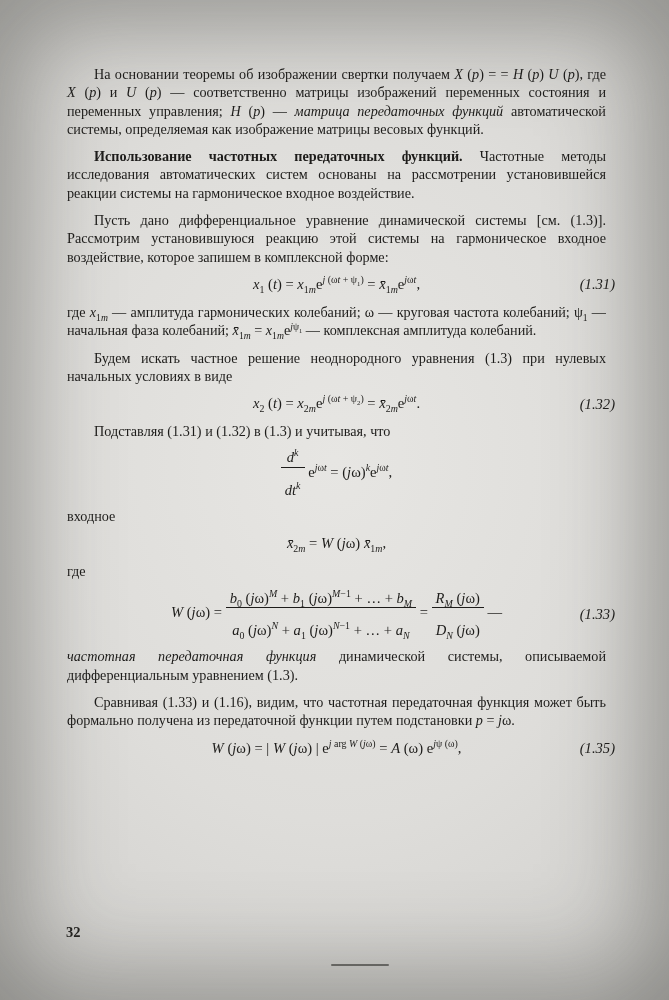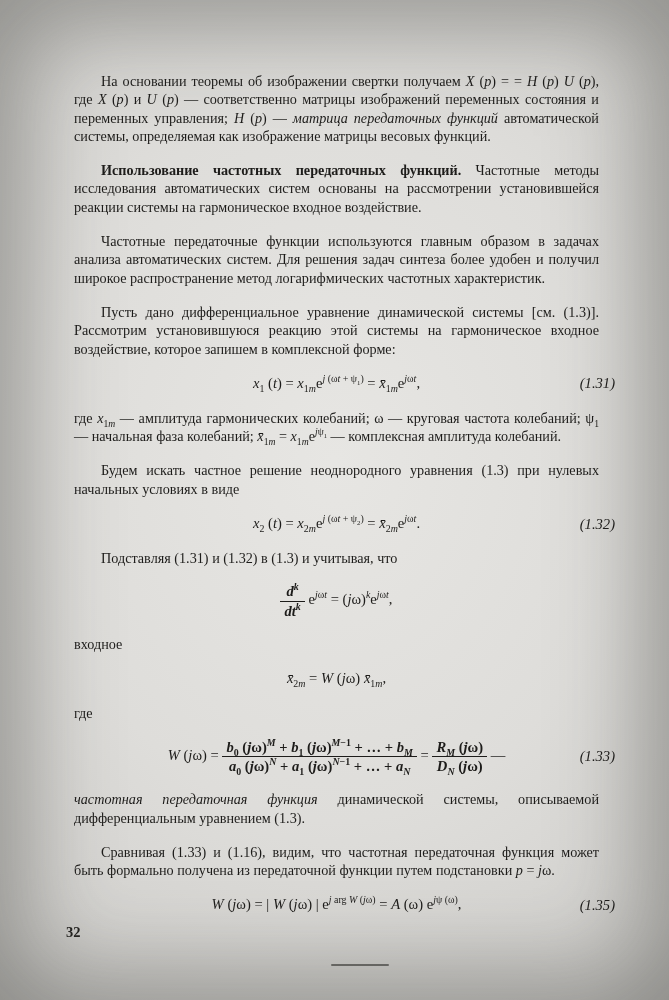--- a/index.html
+++ b/index.html
@@ -13,49 +13,48 @@
     position:relative;width:669px;height:1000px;overflow:hidden;
     background:radial-gradient(ellipse 115% 95% at 50% 46%,
       #e7e6e3 0%, #dedddA 38%, #d2d1ce 65%, #b3b2b0 88%, #9b9a98 100%);
     box-shadow:inset 0 0 90px 28px rgba(62,62,58,0.42);
   }
   .content{
     position:absolute;left:58px;top:56px;width:557px;
     color:#1d1c1a;font-size:14.2px;line-height:18.3px;
     text-align:justify;
   }
-  p.para{margin:16px;}
+  p.para{margin:9px;}
   p.para.indent{text-indent:27px;}
   .formula-row{
     position:relative;text-align:center;margin:5px 0 4px;
     line-height:1.3;font-size:14.6px;white-space:nowrap;
   }
   .eq-number{position:absolute;right:0;top:50%;transform:translateY(-50%);font-style:italic;}
-  .frac{display:inline-block;vertical-align:middle;text-align:center;line-height:1.12;font-weight:bold;}
+  .frac{display:inline-block;vertical-align:middle;text-align:center;line-height:1.12;}
   .fnum{display:block;border-bottom:1px solid #1d1c1a;padding:0 4px 1px;}
-  .fden{display:block;padding:1px 4px 0;}
+  .fden{display:block;padding:1px 4px 0;margin-top:13px;}
   sup{font-size:68%;line-height:0;}
   sub{font-size:68%;line-height:0;}
   .footer{
     position:absolute;left:66px;top:924px;
     font-weight:bold;font-size:14.5px;color:#242320;text-align:center;
   }
   .scan-mark{
     position:absolute;left:331px;top:964px;width:58px;height:2px;
     background:#50504c;border-radius:1px;opacity:.8;
   }
 </style>
 </head>
 <body>
 
 <div class="page">
   <div class="content">
       <p class="para indent">На основании теоремы об изображении свертки получаем <i>X</i> (<i>p</i>) = = <i>H</i> (<i>p</i>) <i>U</i> (<i>p</i>), где <i>X</i> (<i>p</i>) и <i>U</i> (<i>p</i>) — соответственно матрицы изображений переменных состояния и переменных управления; <i>H</i> (<i>p</i>) — <i>матрица передаточных функций</i> автоматической системы, определяемая как изображение матрицы весовых функций.</p>
       <p class="para indent"><b>Использование частотных передаточных функций.</b> Частотные методы исследования автоматических систем основаны на рассмотрении установившейся реакции системы на гармоническое входное воздействие.</p>
-      <p class="para indent">Частотные передаточные функции используются главным образом в задачах анализа автоматических систем. Для решения задач синтеза более удобен и получил широкое распространение метод логарифмических частотных характеристик.</p>
       <p class="para indent">Пусть дано дифференциальное уравнение динамической системы [см. (1.3)]. Рассмотрим установившуюся реакцию этой системы на гармоническое входное воздействие, которое запишем в комплексной форме:</p>
       <div class="formula-row"><span><i>x</i><sub>1</sub> (<i>t</i>) = <i>x</i><sub>1<i>m</i></sub>e<sup><i>j</i> (ω<i>t</i> + ψ<sub>1</sub>)</sup> = <i>x̄</i><sub>1<i>m</i></sub>e<sup><i>j</i>ω<i>t</i></sup>,</span><span class="eq-number">(1.31)</span></div>
       <p class="para">где <i>x</i><sub>1<i>m</i></sub> — амплитуда гармонических колебаний; ω — круговая частота колебаний; ψ<sub>1</sub> — начальная фаза колебаний; <i>x̄</i><sub>1<i>m</i></sub> = <i>x</i><sub>1<i>m</i></sub>e<sup><i>j</i>ψ<sub>1</sub></sup> — комплексная амплитуда колебаний.</p>
       <p class="para indent">Будем искать частное решение неоднородного уравнения (1.3) при нулевых начальных условиях в виде</p>
       <div class="formula-row"><span><i>x</i><sub>2</sub> (<i>t</i>) = <i>x</i><sub>2<i>m</i></sub>e<sup><i>j</i> (ω<i>t</i> + ψ<sub>2</sub>)</sup> = <i>x̄</i><sub>2<i>m</i></sub>e<sup><i>j</i>ω<i>t</i></sup>.</span><span class="eq-number">(1.32)</span></div>
       <p class="para indent">Подставляя (1.31) и (1.32) в (1.3) и учитывая, что</p>
       <div class="formula-row"><span><span class="frac"><span class="fnum"><i>d</i><sup><i>k</i></sup></span><span class="fden"><i>dt</i><sup><i>k</i></sup></span></span> e<sup><i>j</i>ω<i>t</i></sup> = (<i>j</i>ω)<sup><i>k</i></sup>e<sup><i>j</i>ω<i>t</i></sup>,</span></div>
       <p class="para">входное</p>
       <div class="formula-row"><span><i>x̄</i><sub>2<i>m</i></sub> = <i>W</i> (<i>j</i>ω) <i>x̄</i><sub>1<i>m</i></sub>,</span></div>
       <p class="para">где</p>

